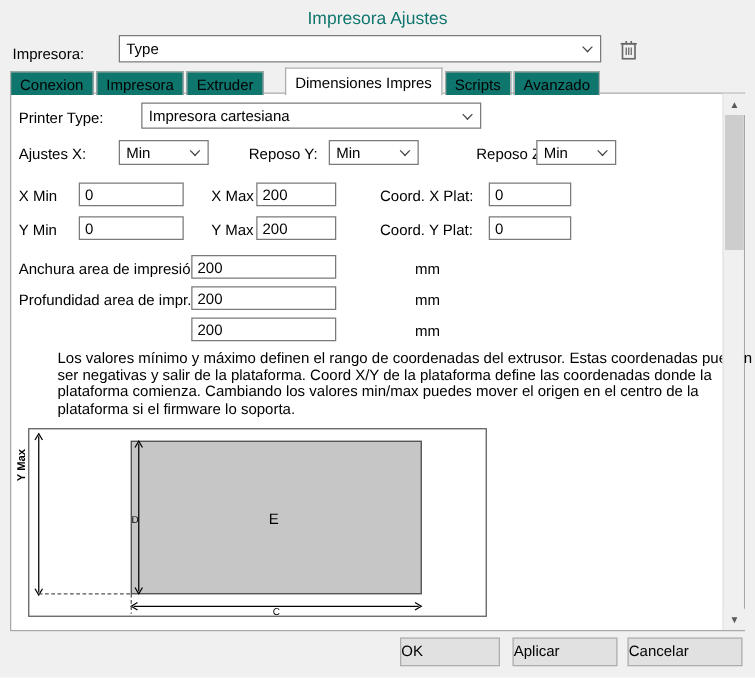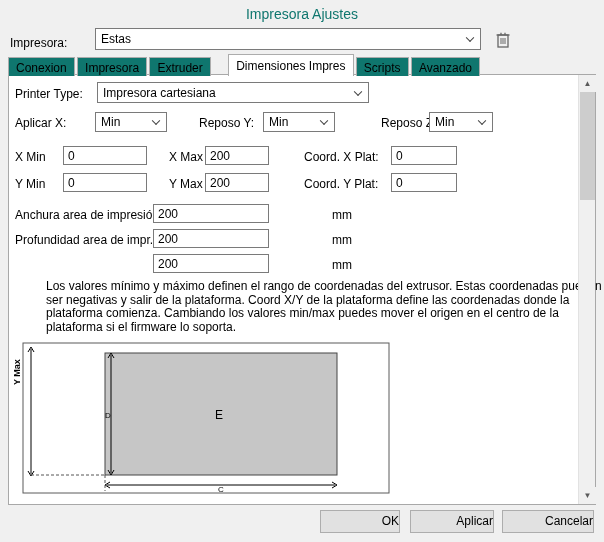--- a/index.html
+++ b/index.html
@@ -71,39 +71,39 @@
     background:#f0f0f0; cursor:default;
   }
   .sb-thumb {
     position:absolute; left:1px; width:15px; background:#cdcdcd;
   }
 
   
   .btn {
     position:absolute; height:23px; background:#e1e1e1;
     border:1px solid #adadad; font-family:"Liberation Sans", sans-serif;
-    font-size:12px; text-align:right; line-height:21px; cursor:default;
+    font-size:12px; text-align:left; line-height:21px; cursor:default;
   }
 
   .desc {
     position:absolute; font-size:12px; line-height:13.5px; color:#000;margin-left:32px;
   }
   .mm { position:absolute; font-size:12px;padding-left:25px; }
   .trash {
     position:absolute; left:494px; top:30px; width:18px; height:20px; cursor:pointer;
   }
 </style>
 </head>
 <body>
 
 <div class="dialog-title">Impresora Ajustes</div>
 
 <div class="lbl" style="left:10px; top:36px;">Impresora:</div>
 <div class="combo" style="left:95px; top:28px; width:386px; height:22px;">
-  <span class="combo-val">Estas</span>
+  <span class="combo-val">Type</span>
   <span class="chev"></span>
 </div>
 <div class="trash">
   <svg width="18" height="20" viewBox="0 0 18 20">
     <rect x="4" y="5" width="10" height="12" fill="none" stroke="#666" stroke-width="1.3"></rect>
     <line x1="2.5" y1="5" x2="15.5" y2="5" stroke="#666" stroke-width="1.3"></line>
     <line x1="7" y1="5" x2="7" y2="2.8" stroke="#666" stroke-width="1.3"></line>
     <line x1="11" y1="5" x2="11" y2="2.8" stroke="#666" stroke-width="1.3"></line>
     <line x1="7" y1="8" x2="7" y2="14" stroke="#666" stroke-width="1"></line>
     <line x1="9" y1="8" x2="9" y2="14" stroke="#666" stroke-width="1"></line>
@@ -116,26 +116,26 @@
   <span class="tab">Impresora</span>
   <span class="tab">Extruder</span>
   <span class="tab active">Dimensiones Impres</span>
   <span class="tab">Scripts</span>
   <span class="tab">Avanzado</span>
 </div>
 
 <div class="panel">
 
   <div class="lbl" style="left:6px; top:12px;">Printer Type:</div>
-  <div class="combo" style="left:88px; top:7px; width:272px; height:21px;">
+  <div class="combo" style="left:104px; top:7px; width:272px; height:21px;">
     <span class="combo-val">Impresora cartesiana</span>
     <span class="chev"></span>
   </div>
 
-  <div class="lbl" style="left:6px; top:41px;">Aplicar X:</div>
+  <div class="lbl" style="left:6px; top:41px;">Ajustes X:</div>
   <div class="combo" style="left:86px; top:37px; width:72px; height:20px;">
     <span class="combo-val">Min</span>
     <span class="chev"></span>
   </div>
   <div class="lbl" style="left:190px; top:41px;">Reposo Y:</div>
   <div class="combo" style="left:254px; top:37px; width:72px; height:20px;">
     <span class="combo-val">Min</span>
     <span class="chev"></span>
   </div>
   <div class="lbl" style="left:372px; top:41px;">Reposo Z:</div>

